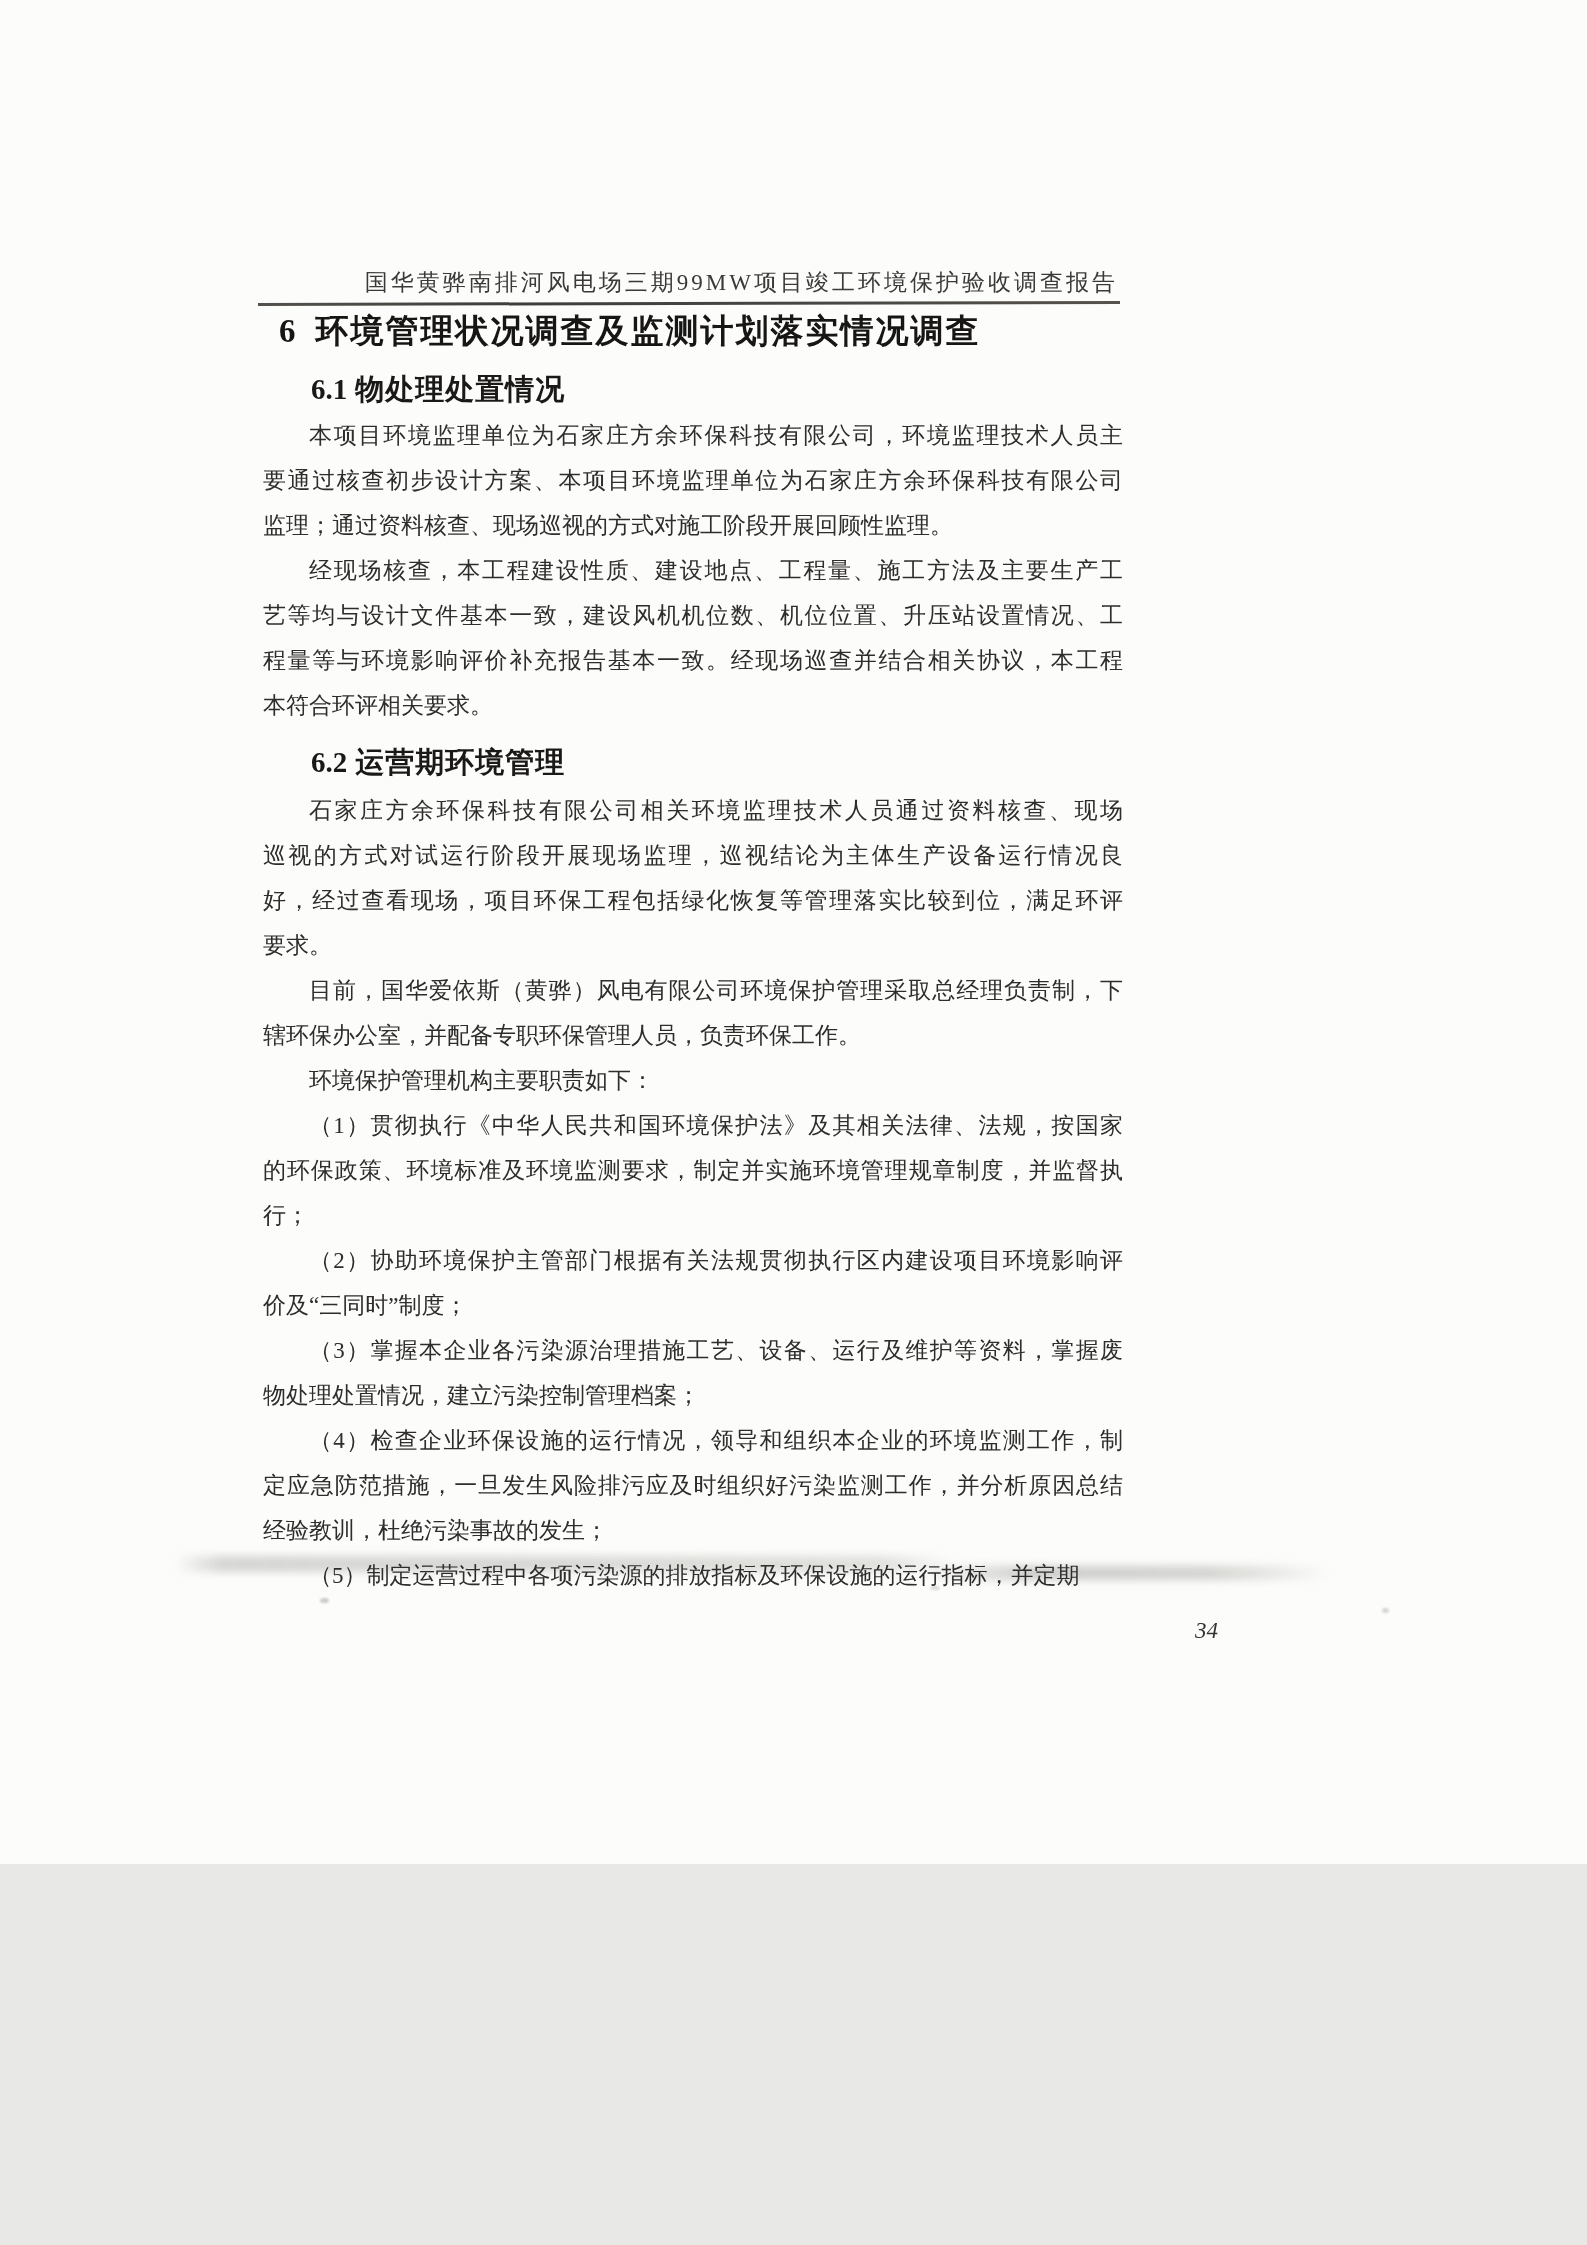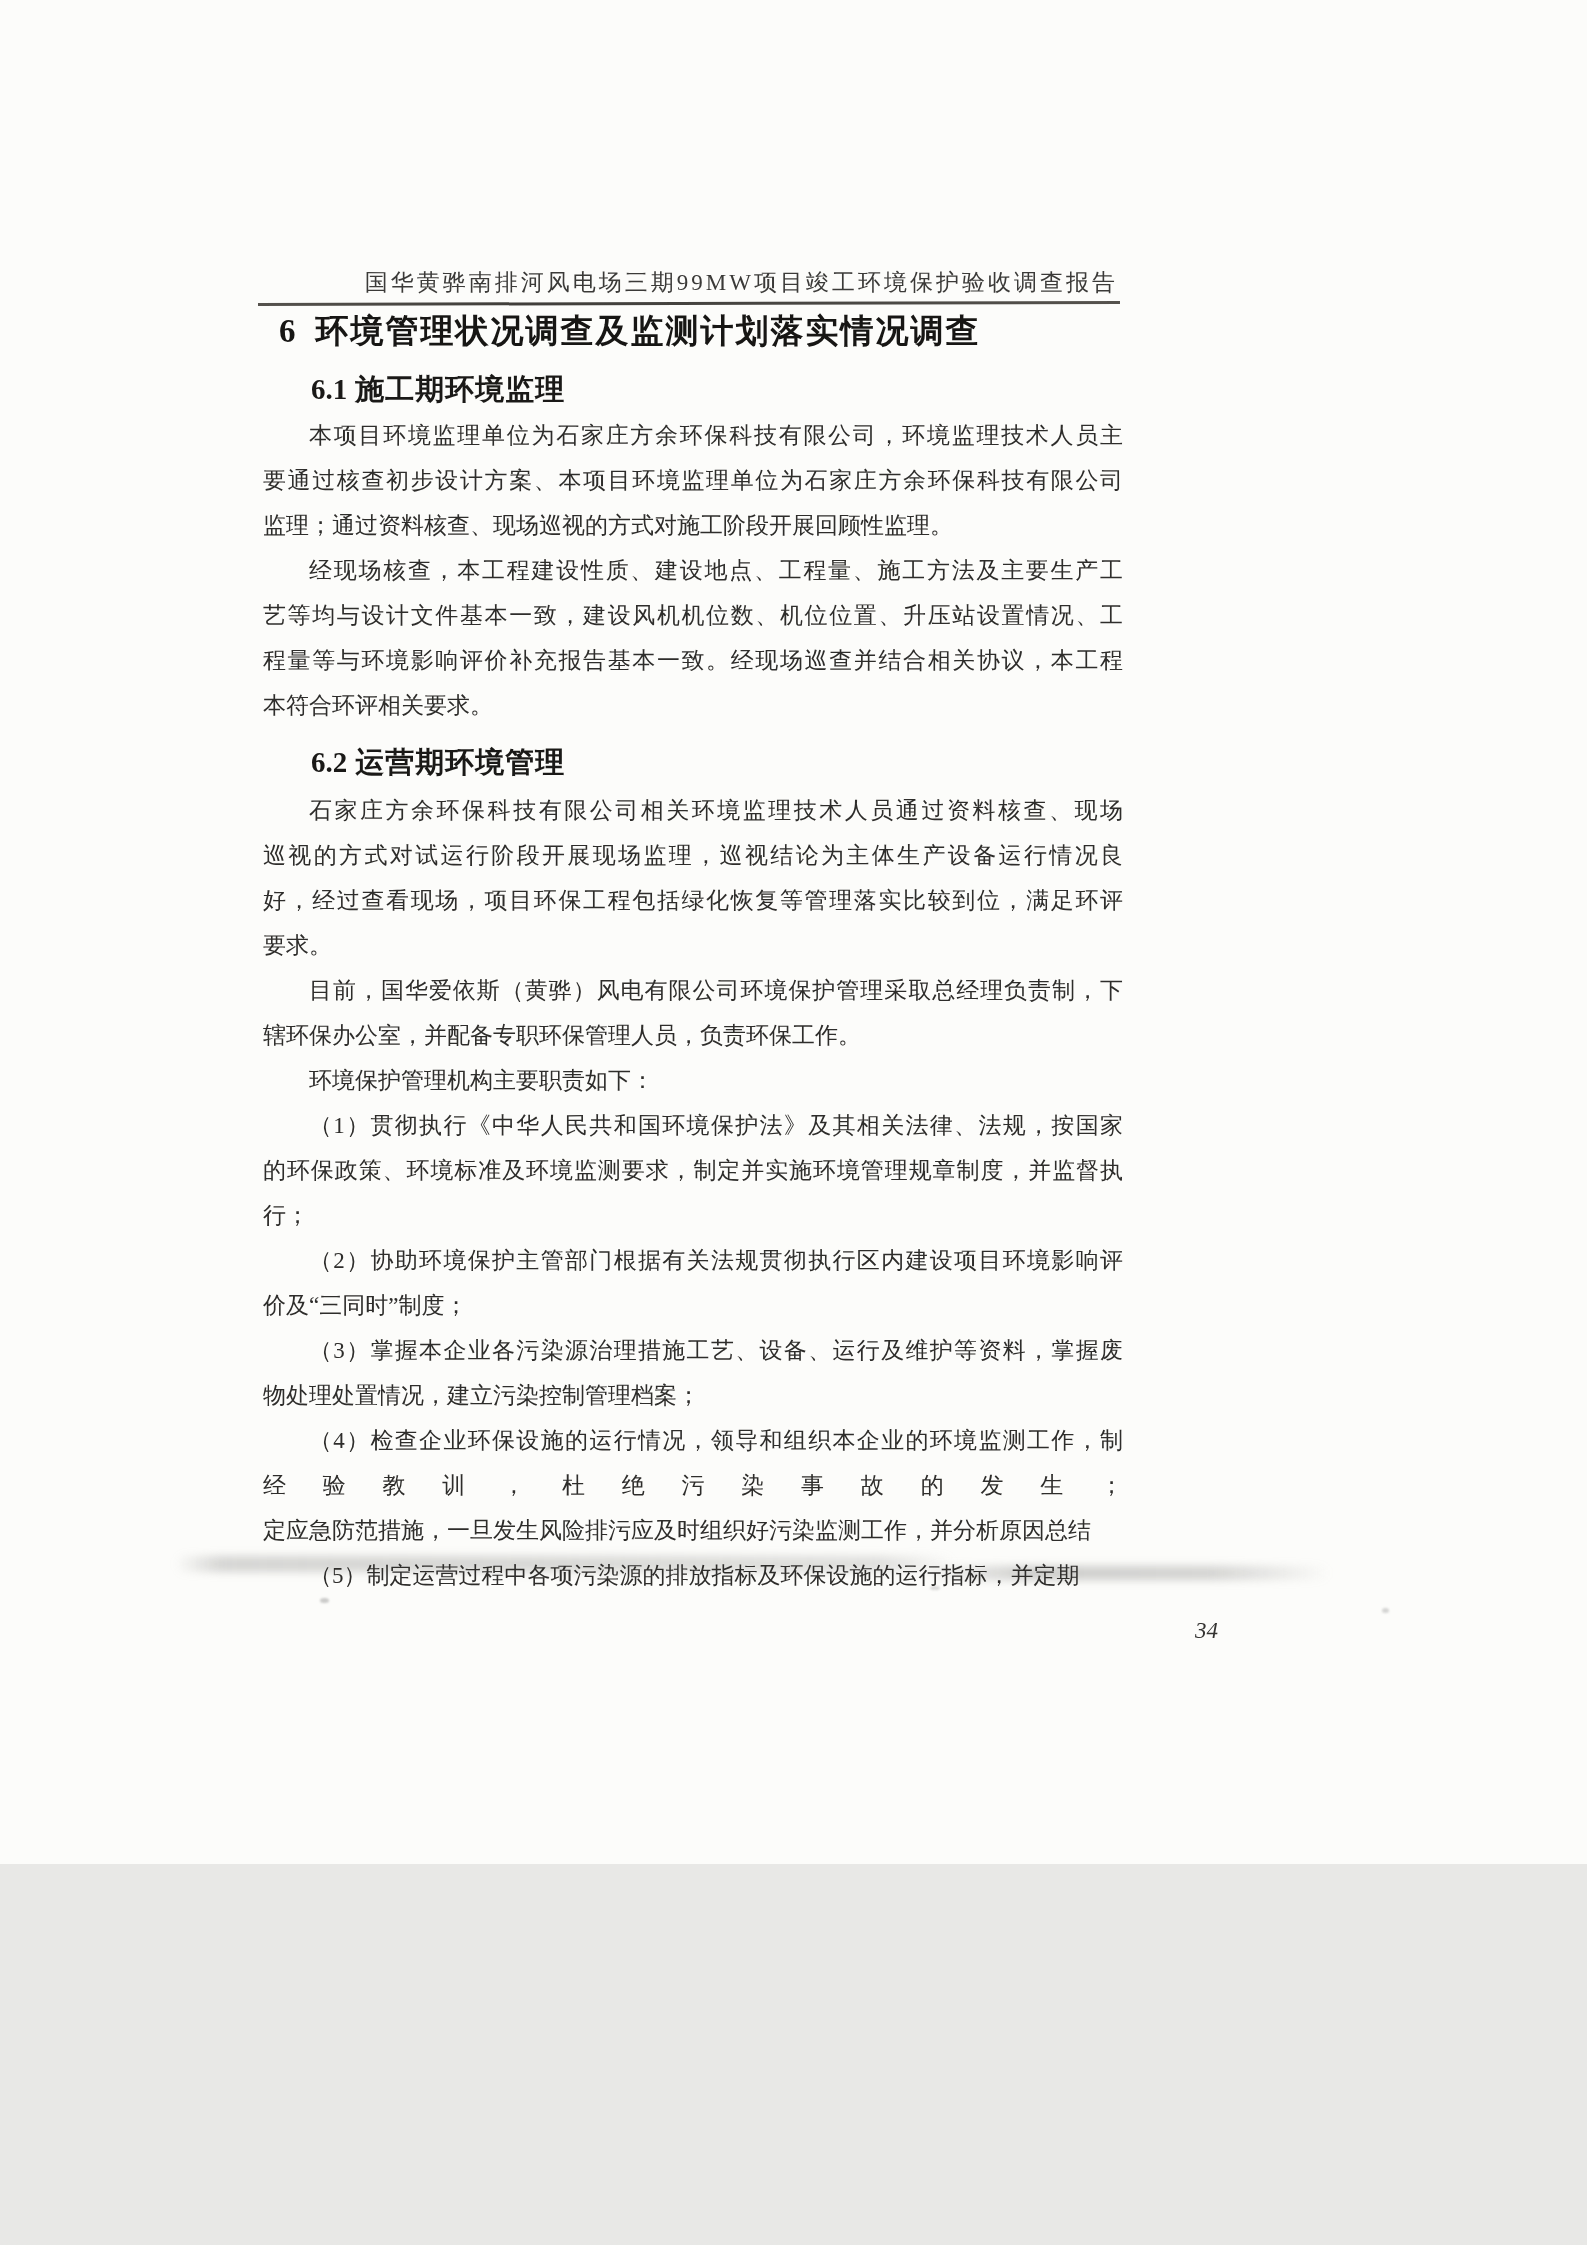--- a/index.html
+++ b/index.html
@@ -105,21 +105,21 @@
     <div class="header-rule"></div>
   </div>
 
   <div class="content">
 
     <h1 class="chapter">
       <span class="ch-num">6</span><span class="ch-title">环境管理状况调查及监测计划落实情况调查</span>
     </h1>
 
     <h2 class="section">
-      <span class="sec-num">6.1</span><span class="sec-title">施工期环境监理</span>
+      <span class="sec-num">6.1</span><span class="sec-title">物处理处置情况</span>
     </h2>
 
     <div class="para">
       <div class="ln">本项目环境监理单位为石家庄方余环保科技有限公司，环境监理技术人员主</div>
       <div class="ln">要通过核查初步设计方案、本项目环境监理单位为石家庄方余环保科技有限公司</div>
       <div class="ln">监理；通过资料核查、现场巡视的方式对施工阶段开展回顾性监理。</div>
     </div>
 
     <div class="para">
       <div class="ln">经现场核查，本工程建设性质、建设地点、工程量、施工方法及主要生产工</div>
@@ -159,22 +159,22 @@
       <div class="ln">价及“三同时”制度；</div>
     </div>
 
     <div class="para">
       <div class="ln">（3）掌握本企业各污染源治理措施工艺、设备、运行及维护等资料，掌握废</div>
       <div class="ln">物处理处置情况，建立污染控制管理档案；</div>
     </div>
 
     <div class="para">
       <div class="ln">（4）检查企业环保设施的运行情况，领导和组织本企业的环境监测工作，制</div>
+      <div class="ln">定应急防范措施，一旦发生风险排污应及时组织好污染监测工作，并分析原因总结</div>
       <div class="ln">经验教训，杜绝污染事故的发生；</div>
-      <div class="ln">定应急防范措施，一旦发生风险排污应及时组织好污染监测工作，并分析原因总结</div>
     </div>
 
     <div class="para">
       <div class="ln">（5）制定运营过程中各项污染源的排放指标及环保设施的运行指标，并定期</div>
     </div>
 
     <div class="page-number">34</div>
   </div>
 
   <div class="artifact streak-a"></div>

